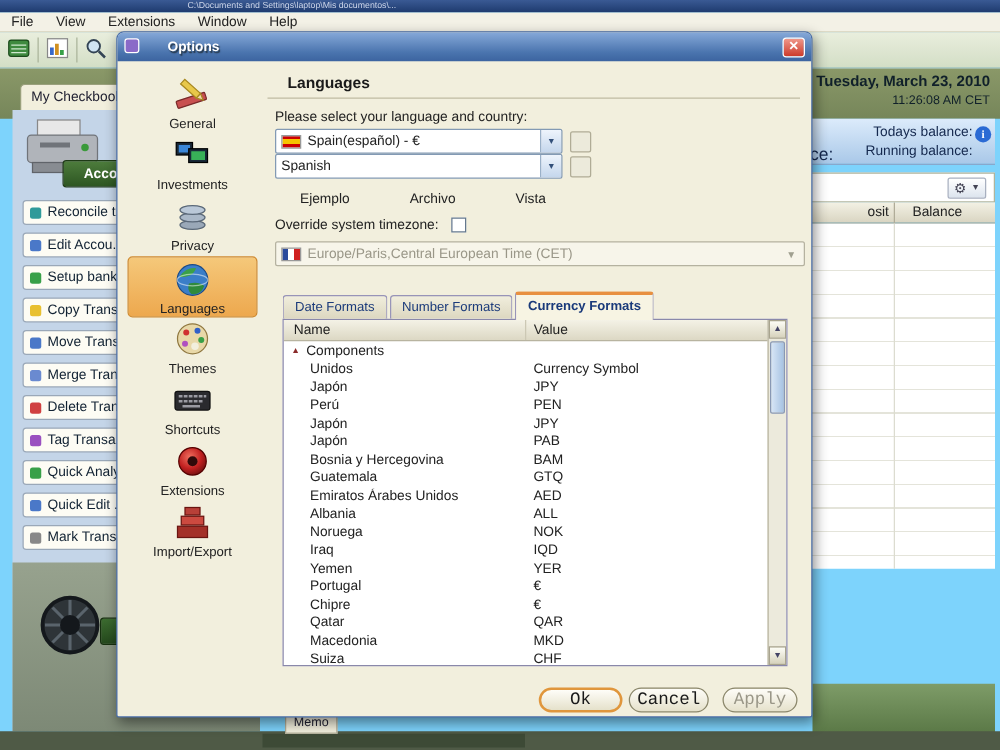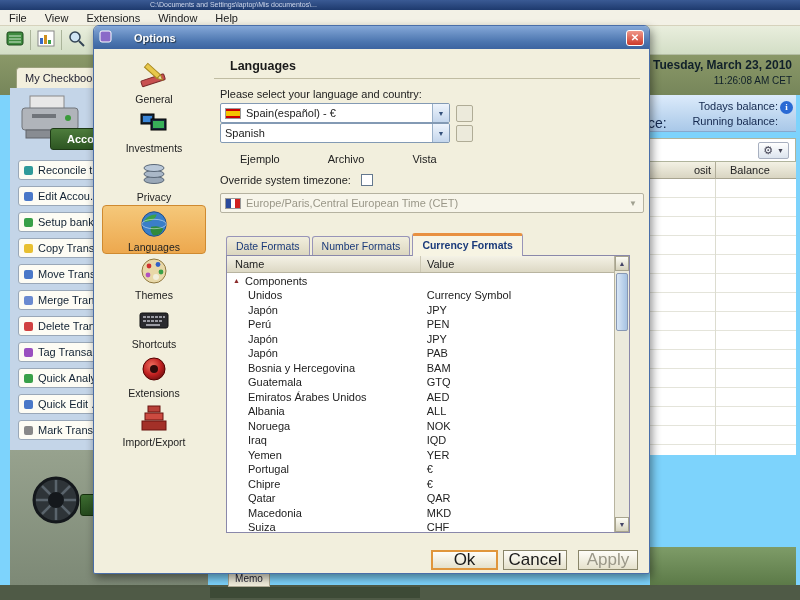--- a/index.html
+++ b/index.html
@@ -134,21 +134,21 @@
   .td-name { width:49.8%; padding-left:21px; white-space:nowrap; overflow:hidden; }
   .td-value { flex:1; padding-left:7px; }
   .vscroll { position:absolute; right:0; top:0; bottom:0; width:15px; border-left:1px solid #b8b4a0; background:#eceadc; }
   .sb-btn { position:absolute; left:0; width:14px; height:15px; background:linear-gradient(#fdfdf6,#d6d2bc);
     border:1px solid #a8a48e; font-size:7px; color:#446; text-align:center; line-height:13px; }
   .sb-up { top:0; } .sb-down { bottom:0; }
   .sb-thumb { position:absolute; left:1px; top:17px; width:12px; height:58px; border:1px solid #8898b4;
     border-radius:2px; background:linear-gradient(90deg,#d8e6f6,#a6c2e2); }
 
   .dlg-btn { position:absolute; height:20px; background:linear-gradient(#fefdf8,#e5e1cb);
-    border:1px solid #8a866a; border-radius:0; font-size:17px; text-align:center; line-height:18px; color:#1a1a1a; }
+    border:1px solid #8a866a; border-radius:10px; font-size:14px; text-align:center; line-height:18px; color:#1a1a1a;font-family:Liberation Mono, monospace; }
   .btn-ok { left:337px; top:524px; width:67px; border:2px solid #e0963c; line-height:16px; }
   .btn-cancel { left:409px; top:524px; width:64px; }
   .btn-apply { left:484px; top:524px; width:60px; color:#9a9788; }
 </style>
 </head>
 <body>
 
 <div id="screen">
 
   <div class="win-titlebar">

